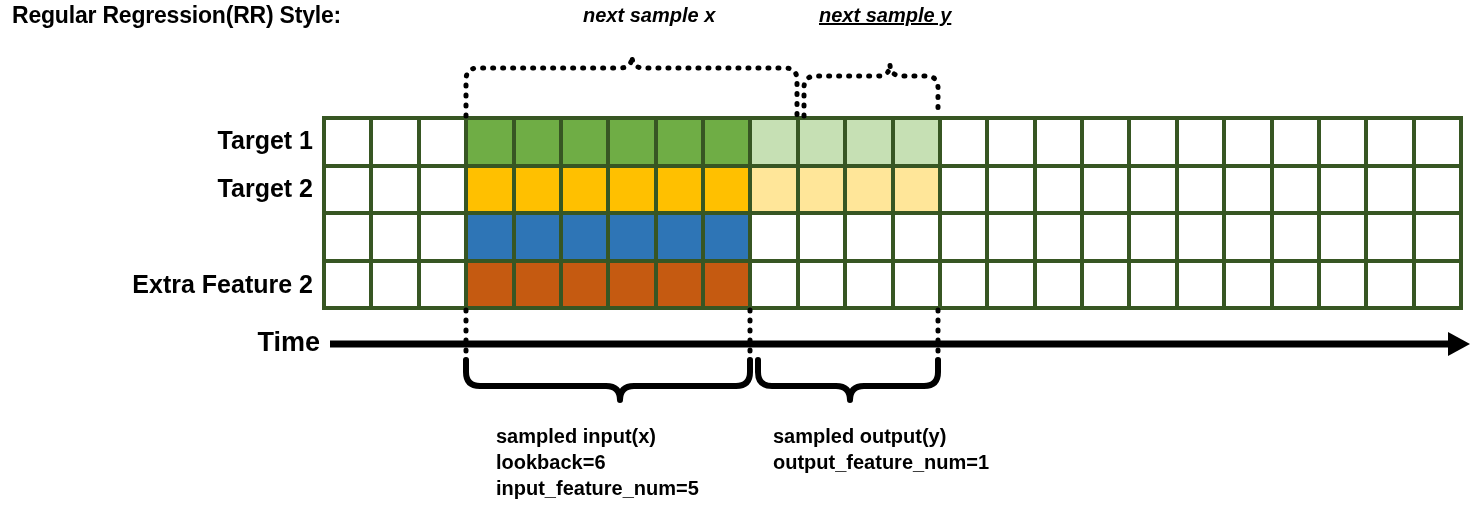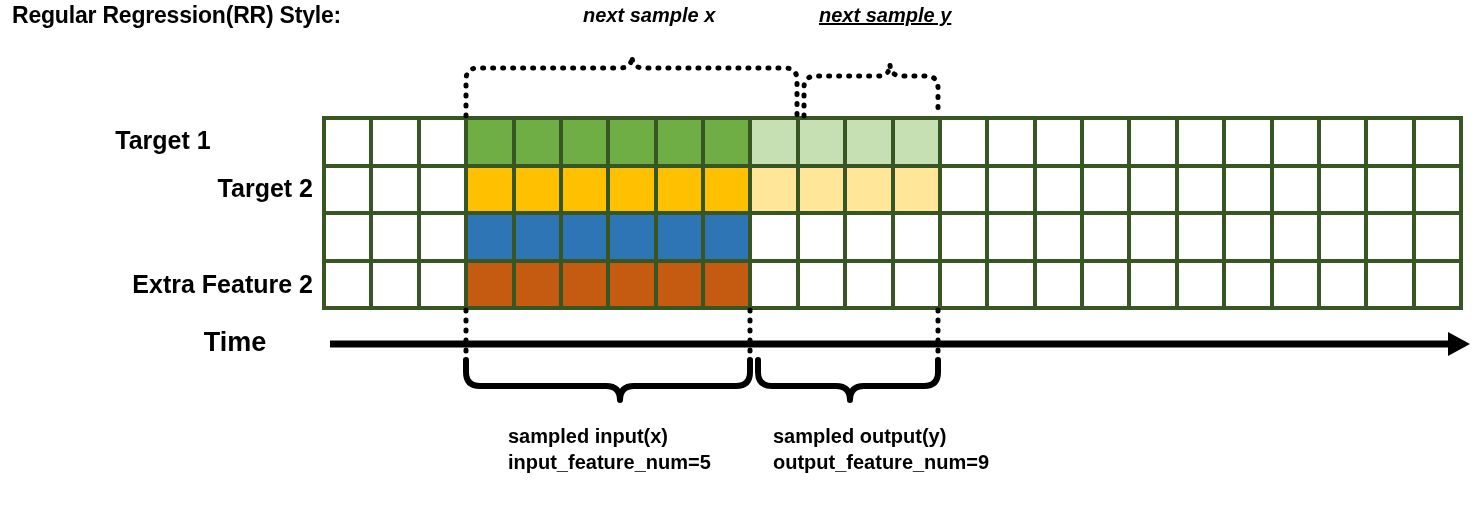--- a/index.html
+++ b/index.html
@@ -7,42 +7,42 @@
        font-family:"Liberation Sans", sans-serif;color:#000;}
 
   
   #title{position:absolute;left:12px;top:2px;font-size:23px;font-weight:700;
          letter-spacing:-.2px;white-space:nowrap;}
 
   
   .row-label{position:absolute;right:0;width:300px;text-align:right;
              font-size:25px;font-weight:700;white-space:nowrap;}
   #labels{position:absolute;left:8px;top:116px;width:305px;height:194px;}
-  .rl0{top:10px;text-align:center;}.rl1{top:58px;}.rl2{top:106px;}.rl3{top:154px;}
+  .rl0{top:10px;}.rl1{top:58px;}.rl2{top:106px;}.rl3{top:154px;}
 
   
   #grid{position:absolute;left:322px;top:116px;width:1141px;height:194px;
         background:#375623;display:grid;gap:4px;padding:4px;box-sizing:border-box;
         grid-template-columns:repeat(24,1fr);grid-template-rows:repeat(4,1fr);}
   .cell{background:#ffffff;}
 
   
-  #time-label{position:absolute;left:150px;top:327px;width:170px;text-align:center;
+  #time-label{position:absolute;left:150px;top:327px;width:170px;text-align:right;
               font-size:27px;font-weight:700;}
   #time-axis{position:absolute;left:330px;top:330px;width:1140px;height:28px;}
 
   
   .note{position:absolute;font-size:20px;font-style:italic;font-weight:600;
         white-space:nowrap;}
   #note-x{left:583px;top:4px;}
   #note-y{left:819px;top:4px;text-decoration:underline;}
 
   .blk{position:absolute;font-size:20px;font-weight:600;line-height:26px;
        white-space:nowrap;}
-  #blk-x{left:508px;top:423px;}
+  #blk-x{left:496px;top:423px;}
   #blk-y{left:773px;top:423px;}
 
   svg{position:absolute;left:0;top:0;overflow:visible;pointer-events:none;}
   #svg-top{width:1476px;height:130px;}
   #svg-bot{position:absolute;left:0;top:300px;width:1476px;height:130px;}
 </style>
 </head>
 <body>
 
 <div id="title">Regular Regression(RR) Style:</div>
@@ -174,18 +174,19 @@
   <line x1="750" y1="10" x2="750" y2="62" stroke="#000" stroke-width="5" stroke-dasharray="1 9" stroke-linecap="round"></line>
   <line x1="938" y1="10" x2="938" y2="62" stroke="#000" stroke-width="5" stroke-dasharray="1 9" stroke-linecap="round"></line>
 
   <path d="M466,60 L466,72 Q466,86 480,86 L606,86 Q620,86 620,100 Q620,86 634,86 L736,86 Q750,86 750,72 L750,60" fill="none" stroke="#000" stroke-width="6" stroke-linecap="round" stroke-linejoin="round"></path>
 
   <path d="M758,60 L758,72 Q758,86 772,86 L836,86 Q850,86 850,100 Q850,86 864,86 L924,86 Q938,86 938,72 L938,60" fill="none" stroke="#000" stroke-width="6" stroke-linecap="round" stroke-linejoin="round"></path>
 </svg>
 
 <div class="blk" id="blk-x">
   <div>sampled input(x)</div>
+  <div>lookback=6</div>
   <div>input_feature_num=5</div>
 </div>
 <div class="blk" id="blk-y">
   <div>sampled output(y)</div>
-  <div>output_feature_num=9</div>
+  <div>output_feature_num=1</div>
 </div>
 
 </body></html>

